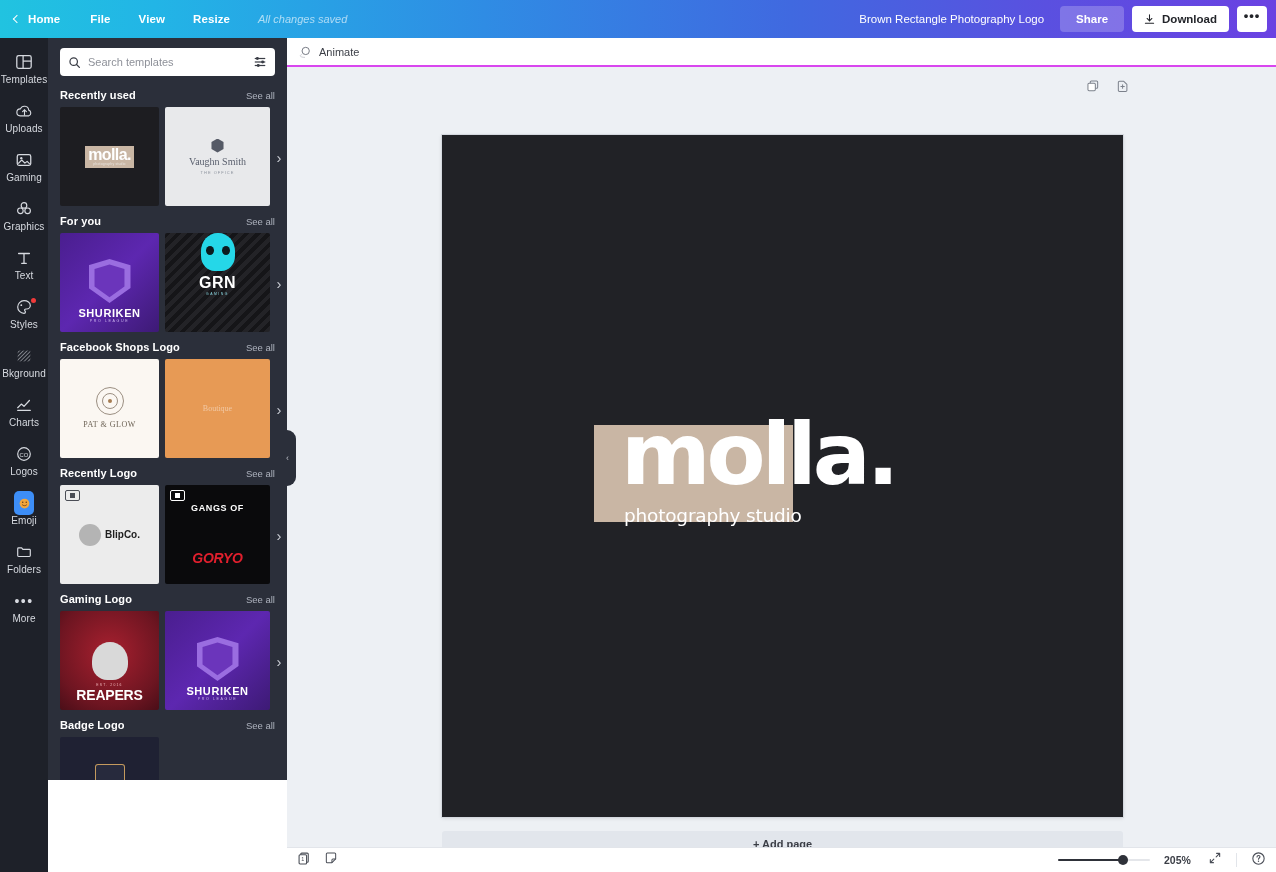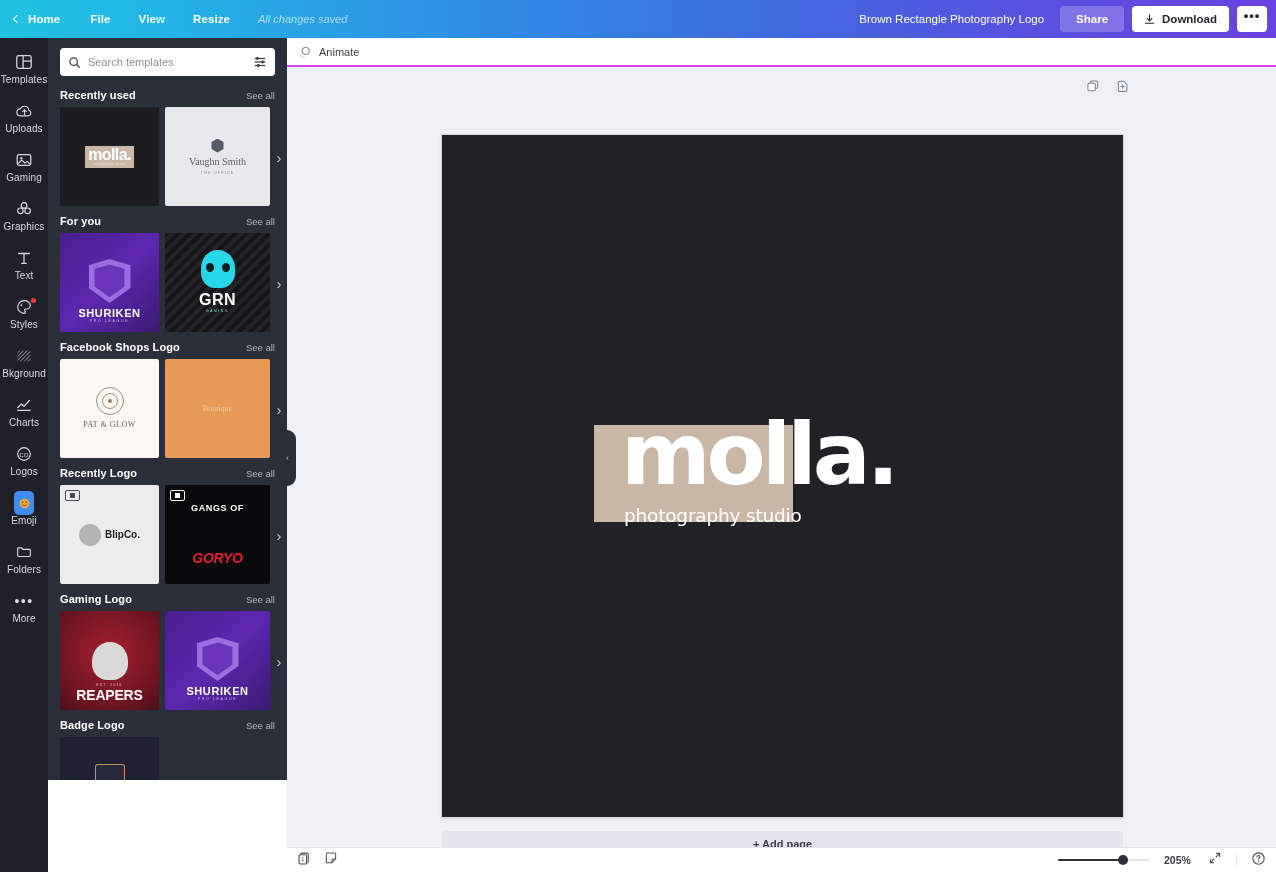--- a/index.html
+++ b/index.html
@@ -141,21 +141,21 @@
     position: relative;
   }
   .t-shuriken .crest::after {
     content: ""; position: absolute; inset: 4px; background: #6b35bb;
     clip-path: polygon(50% 4%, 94% 17%, 94% 65%, 50% 95%, 6% 65%, 6% 17%);
   }
   .t-shuriken .nm { color: #fff; font-size: 11px; font-weight: 700; letter-spacing: .6px; }
   .t-shuriken .sb { color: #cbb3ee; font-size: 3.6px; letter-spacing: 1.6px; }
   .t-grn {
     background: repeating-linear-gradient(135deg, #151518 0 4px, #232327 4px 8px);
-    display: flex; flex-direction: column; align-items: center; justify-content: flex-end; padding-bottom: 19px;
+    display: flex; flex-direction: column; align-items: center; justify-content: flex-start; padding-bottom: 19px;
   }
   .t-grn .skull {
     width: 34px; height: 38px; background: #25d7e8; border-radius: 48% 48% 40% 40%;
     margin-bottom: 3px; position: relative;
   }
   .t-grn .skull::before, .t-grn .skull::after {
     content: ""; position: absolute; top: 13px; width: 8px; height: 9px;
     background: #0c1b1f; border-radius: 50%;
   }
   .t-grn .skull::before { left: 5px; } .t-grn .skull::after { right: 5px; }

